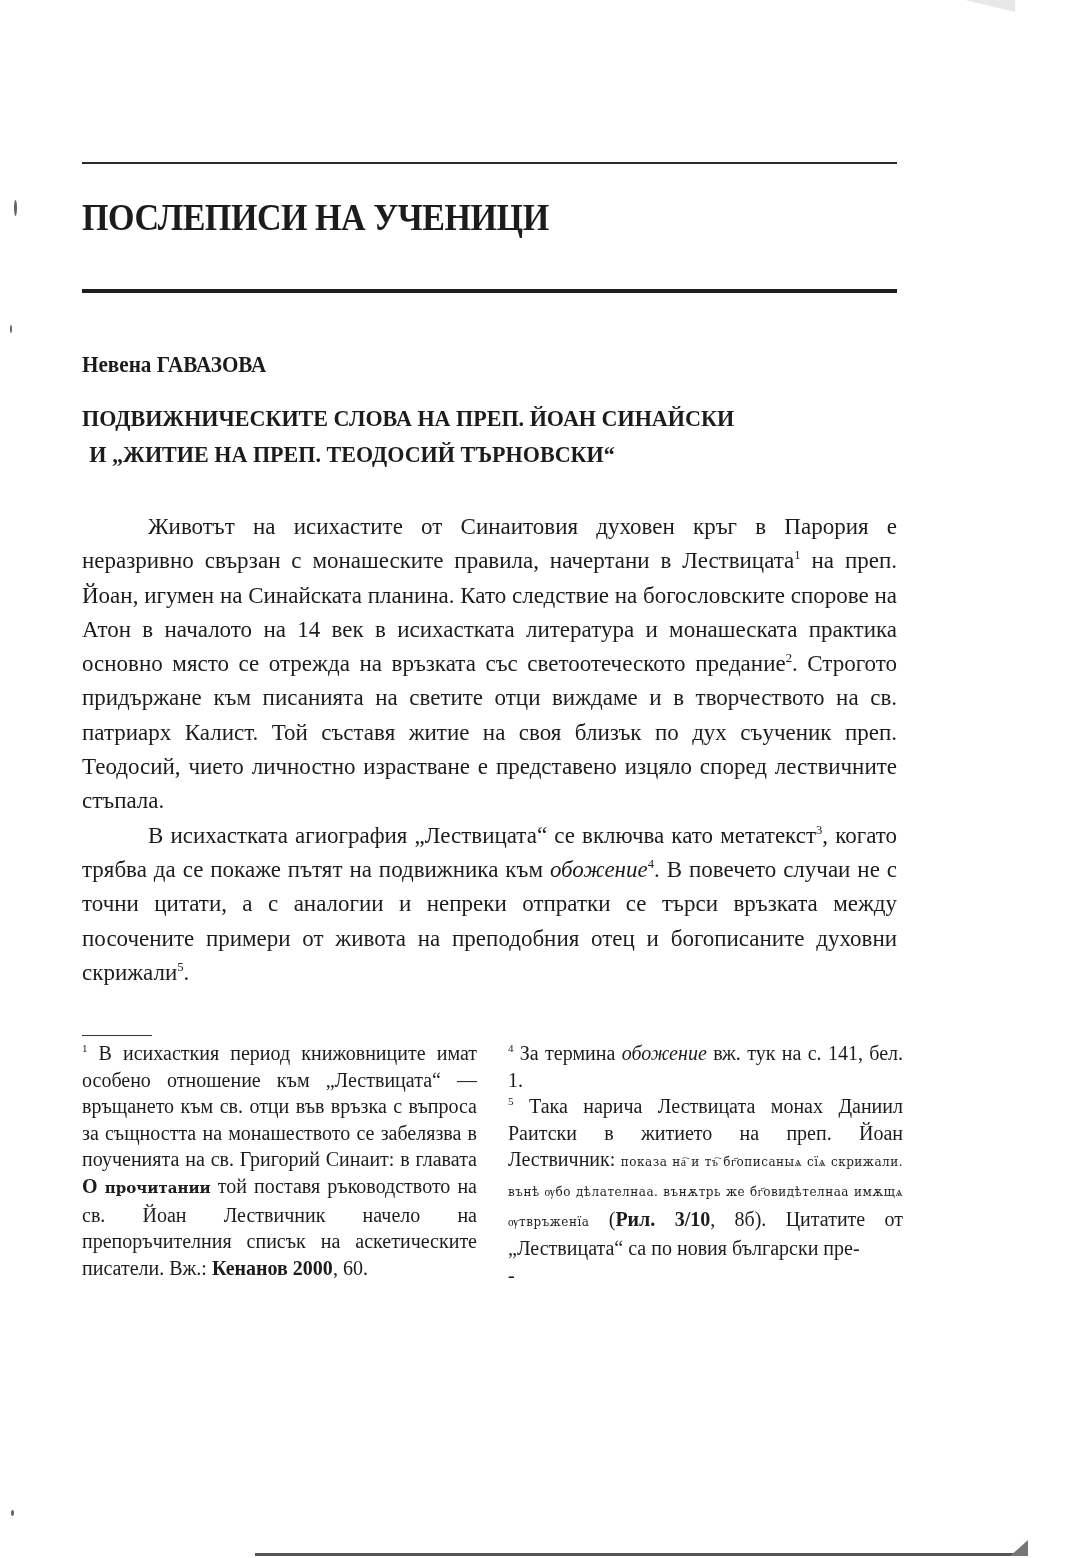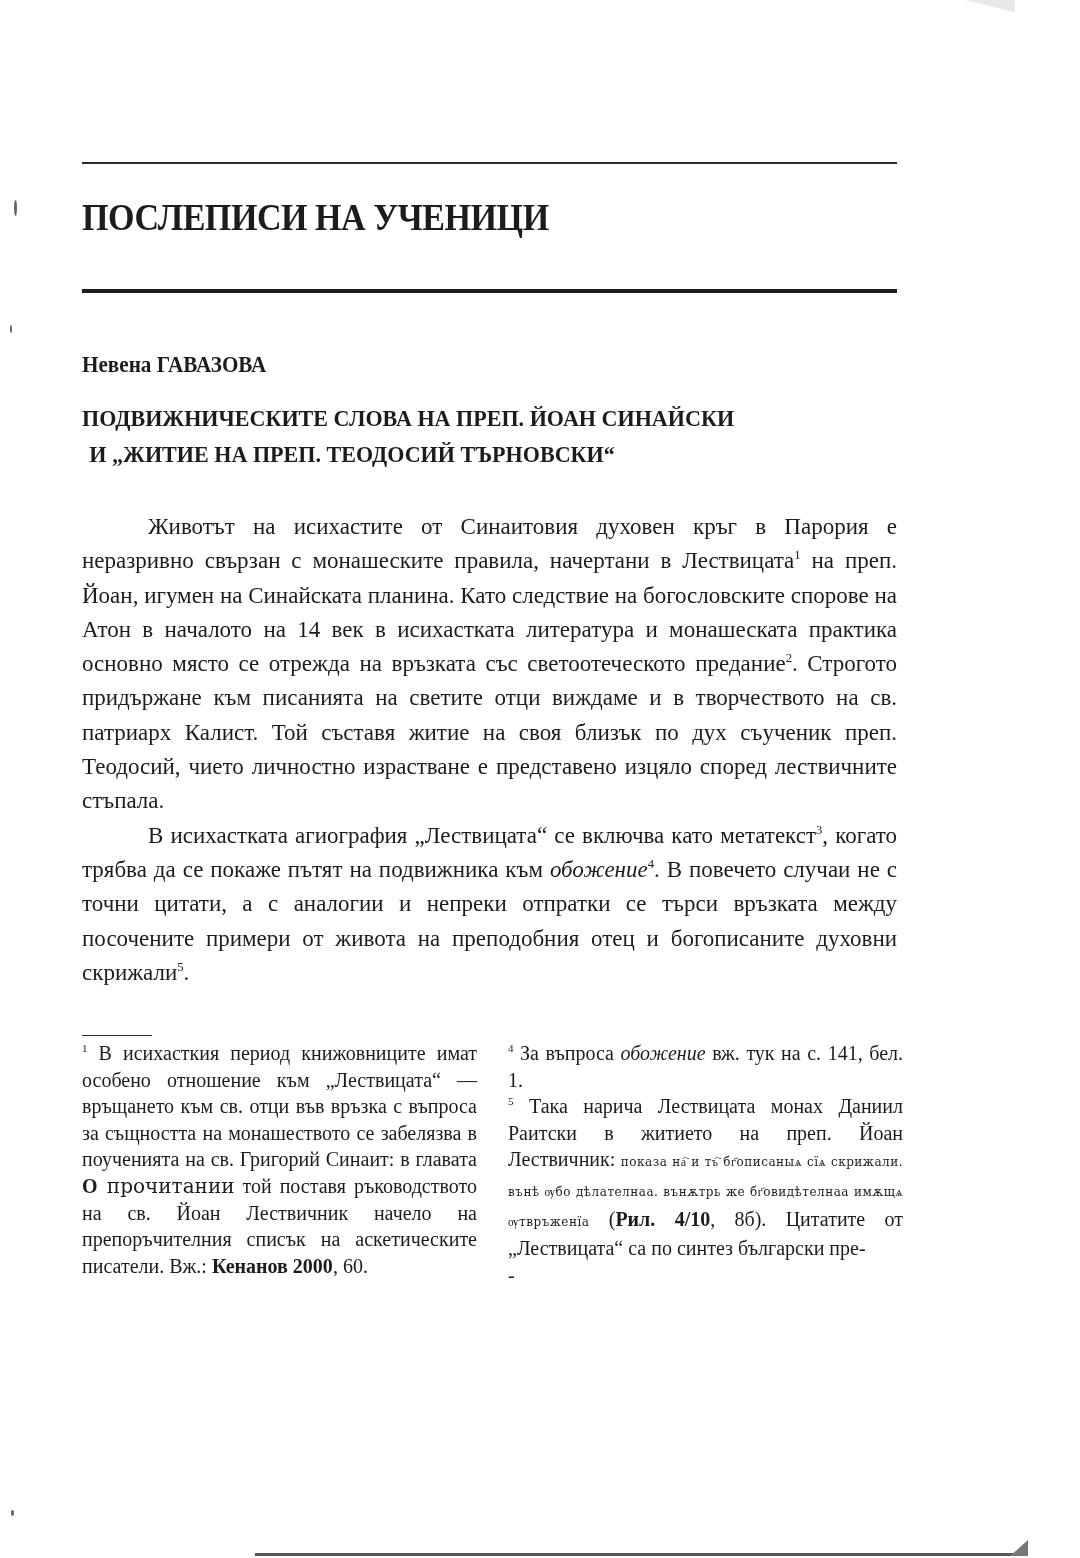--- a/index.html
+++ b/index.html
@@ -31,21 +31,21 @@
   .fn-sep { position: absolute; left: 82px; top: 1035px; width: 70px; height: 1px; background: #333; }
   .fn-col {
     position: absolute; top: 1040px; width: 395px;
     font-size: 20px; line-height: 26.6px; text-align: justify;
   }
   .fn-col.left { left: 82px; }
   .fn-col.right { left: 508px; }
   .fn-col p { margin: 0; }
   sup { font-size: 0.55em; vertical-align: 0.7em; line-height: 0; }
   .church-slavonic { font-family: "DejaVu Serif", serif; font-weight: normal; font-size: 12px; letter-spacing: 0.5px; }
-  .cs-sc { font-family: "DejaVu Serif", serif; font-weight: normal; font-size: 20px; }
+  .cs-sc { font-family: "DejaVu Serif", serif; font-weight: bold; font-size: 15px; }
   .bottom-edge { position: absolute; left: 255px; top: 1553px; width: 770px; height: 3px; background: #555; }
   .corner-mark { position: absolute; left: 1010px; top: 1540px; width: 18px; height: 16px; background: #777; clip-path: polygon(100% 0, 100% 100%, 0 100%); }
   .top-corner { position: absolute; left: 965px; top: 0; width: 50px; height: 12px; background: #e8e8e8; clip-path: polygon(0 0, 100% 0, 100% 100%); }
   .speck { position: absolute; background: #666; border-radius: 50%; }
 </style>
 </head>
 <body>
 
 <div class="page">
 
@@ -69,20 +69,20 @@
     <p><span>В исихастката агиография „Лествицата“ се включва като метатекст</span><sup>3</sup><span>, когато трябва да се покаже пътят на подвижника към </span><i>обожение</i><sup>4</sup><span>. В повечето случаи не с точни цитати, а с аналогии и непреки отпратки се търси връзката между посочените примери от живота на преподобния отец и богописаните духовни скрижали</span><sup>5</sup><span>.</span></p>
   </div>
 
   <div class="fn-sep"></div>
 
   <div class="fn-col left">
     <p><sup>1</sup><span> В исихасткия период книжовниците имат особено отношение към „Лествицата“ — връщането към св. отци във връзка с въпроса за същността на монашеството се забелязва в поученията на св. Григорий Синаит: в главата </span><b>О</b><span class="cs-sc"> прочитании</span><span> той поставя ръководството на св. Йоан Лествичник начело на препоръчителния списък на аскетическите писатели. Вж.: </span><b>Кенанов 2000</b><span>, 60.</span></p>
   </div>
 
   <div class="fn-col right">
-    <p><sup>4</sup><span> За въпроса </span><i>обожение</i><span> вж. тук на с. 141, бел. 1.</span></p>
-    <p><sup>5</sup><span> Така нарича Лествицата монах Даниил Раитски в житието на преп. Йоан Лествичник: </span><span class="church-slavonic">показа на҇ и тъ҇ бг҃описаныѧ сїѧ скрижали. вънѣ ѹбо дѣлателнаа. вънѫтрь же бг҃овидѣтелнаа имѫщѧ ѹтвръженїа</span><span> (</span><b>Рил. 4/10</b><span>, 8б). Цитатите от „Лествицата“ са по синтез български пре-</span></p>
+    <p><sup>4</sup><span> За термина </span><i>обожение</i><span> вж. тук на с. 141, бел. 1.</span></p>
+    <p><sup>5</sup><span> Така нарича Лествицата монах Даниил Раитски в житието на преп. Йоан Лествичник: </span><span class="church-slavonic">показа на҇ и тъ҇ бг҃описаныѧ сїѧ скрижали. вънѣ ѹбо дѣлателнаа. вънѫтрь же бг҃овидѣтелнаа имѫщѧ ѹтвръженїа</span><span> (</span><b>Рил. 3/10</b><span>, 8б). Цитатите от „Лествицата“ са по новия български пре-</span></p>
     <p>-</p>
   </div>
 
   <div class="bottom-edge"></div>
   <div class="corner-mark"></div>
 </div>
 
 </body></html>

